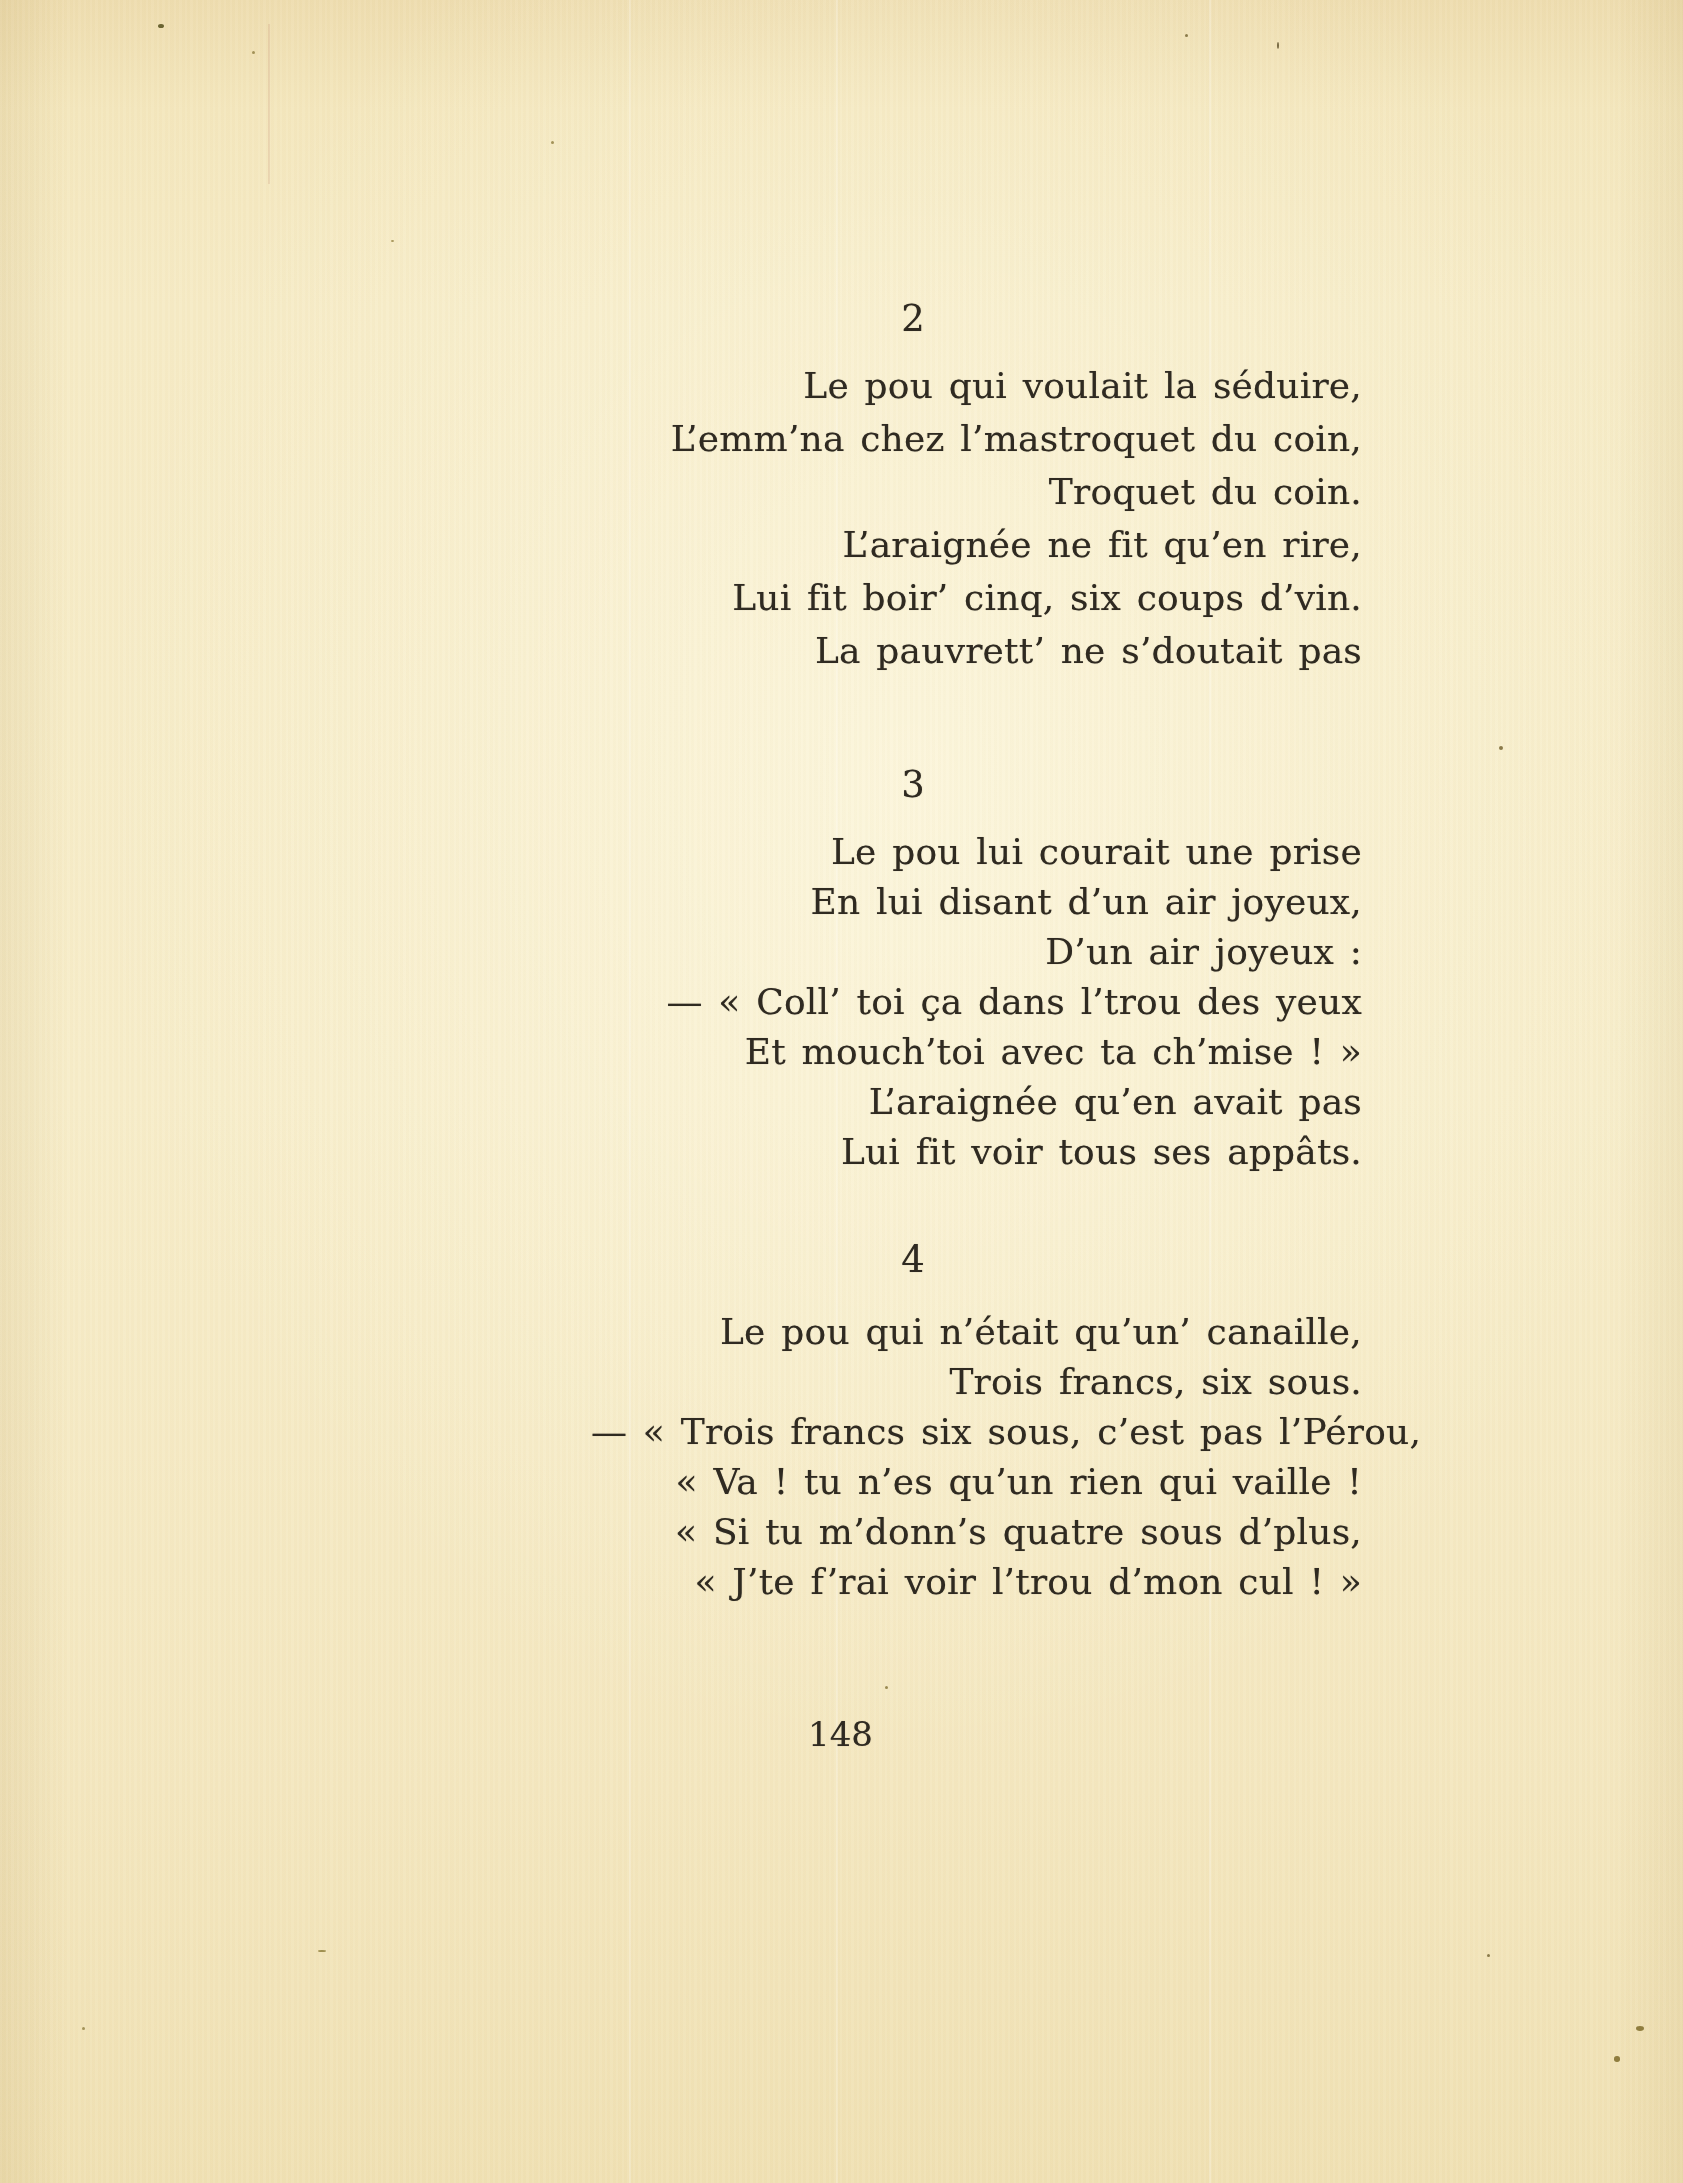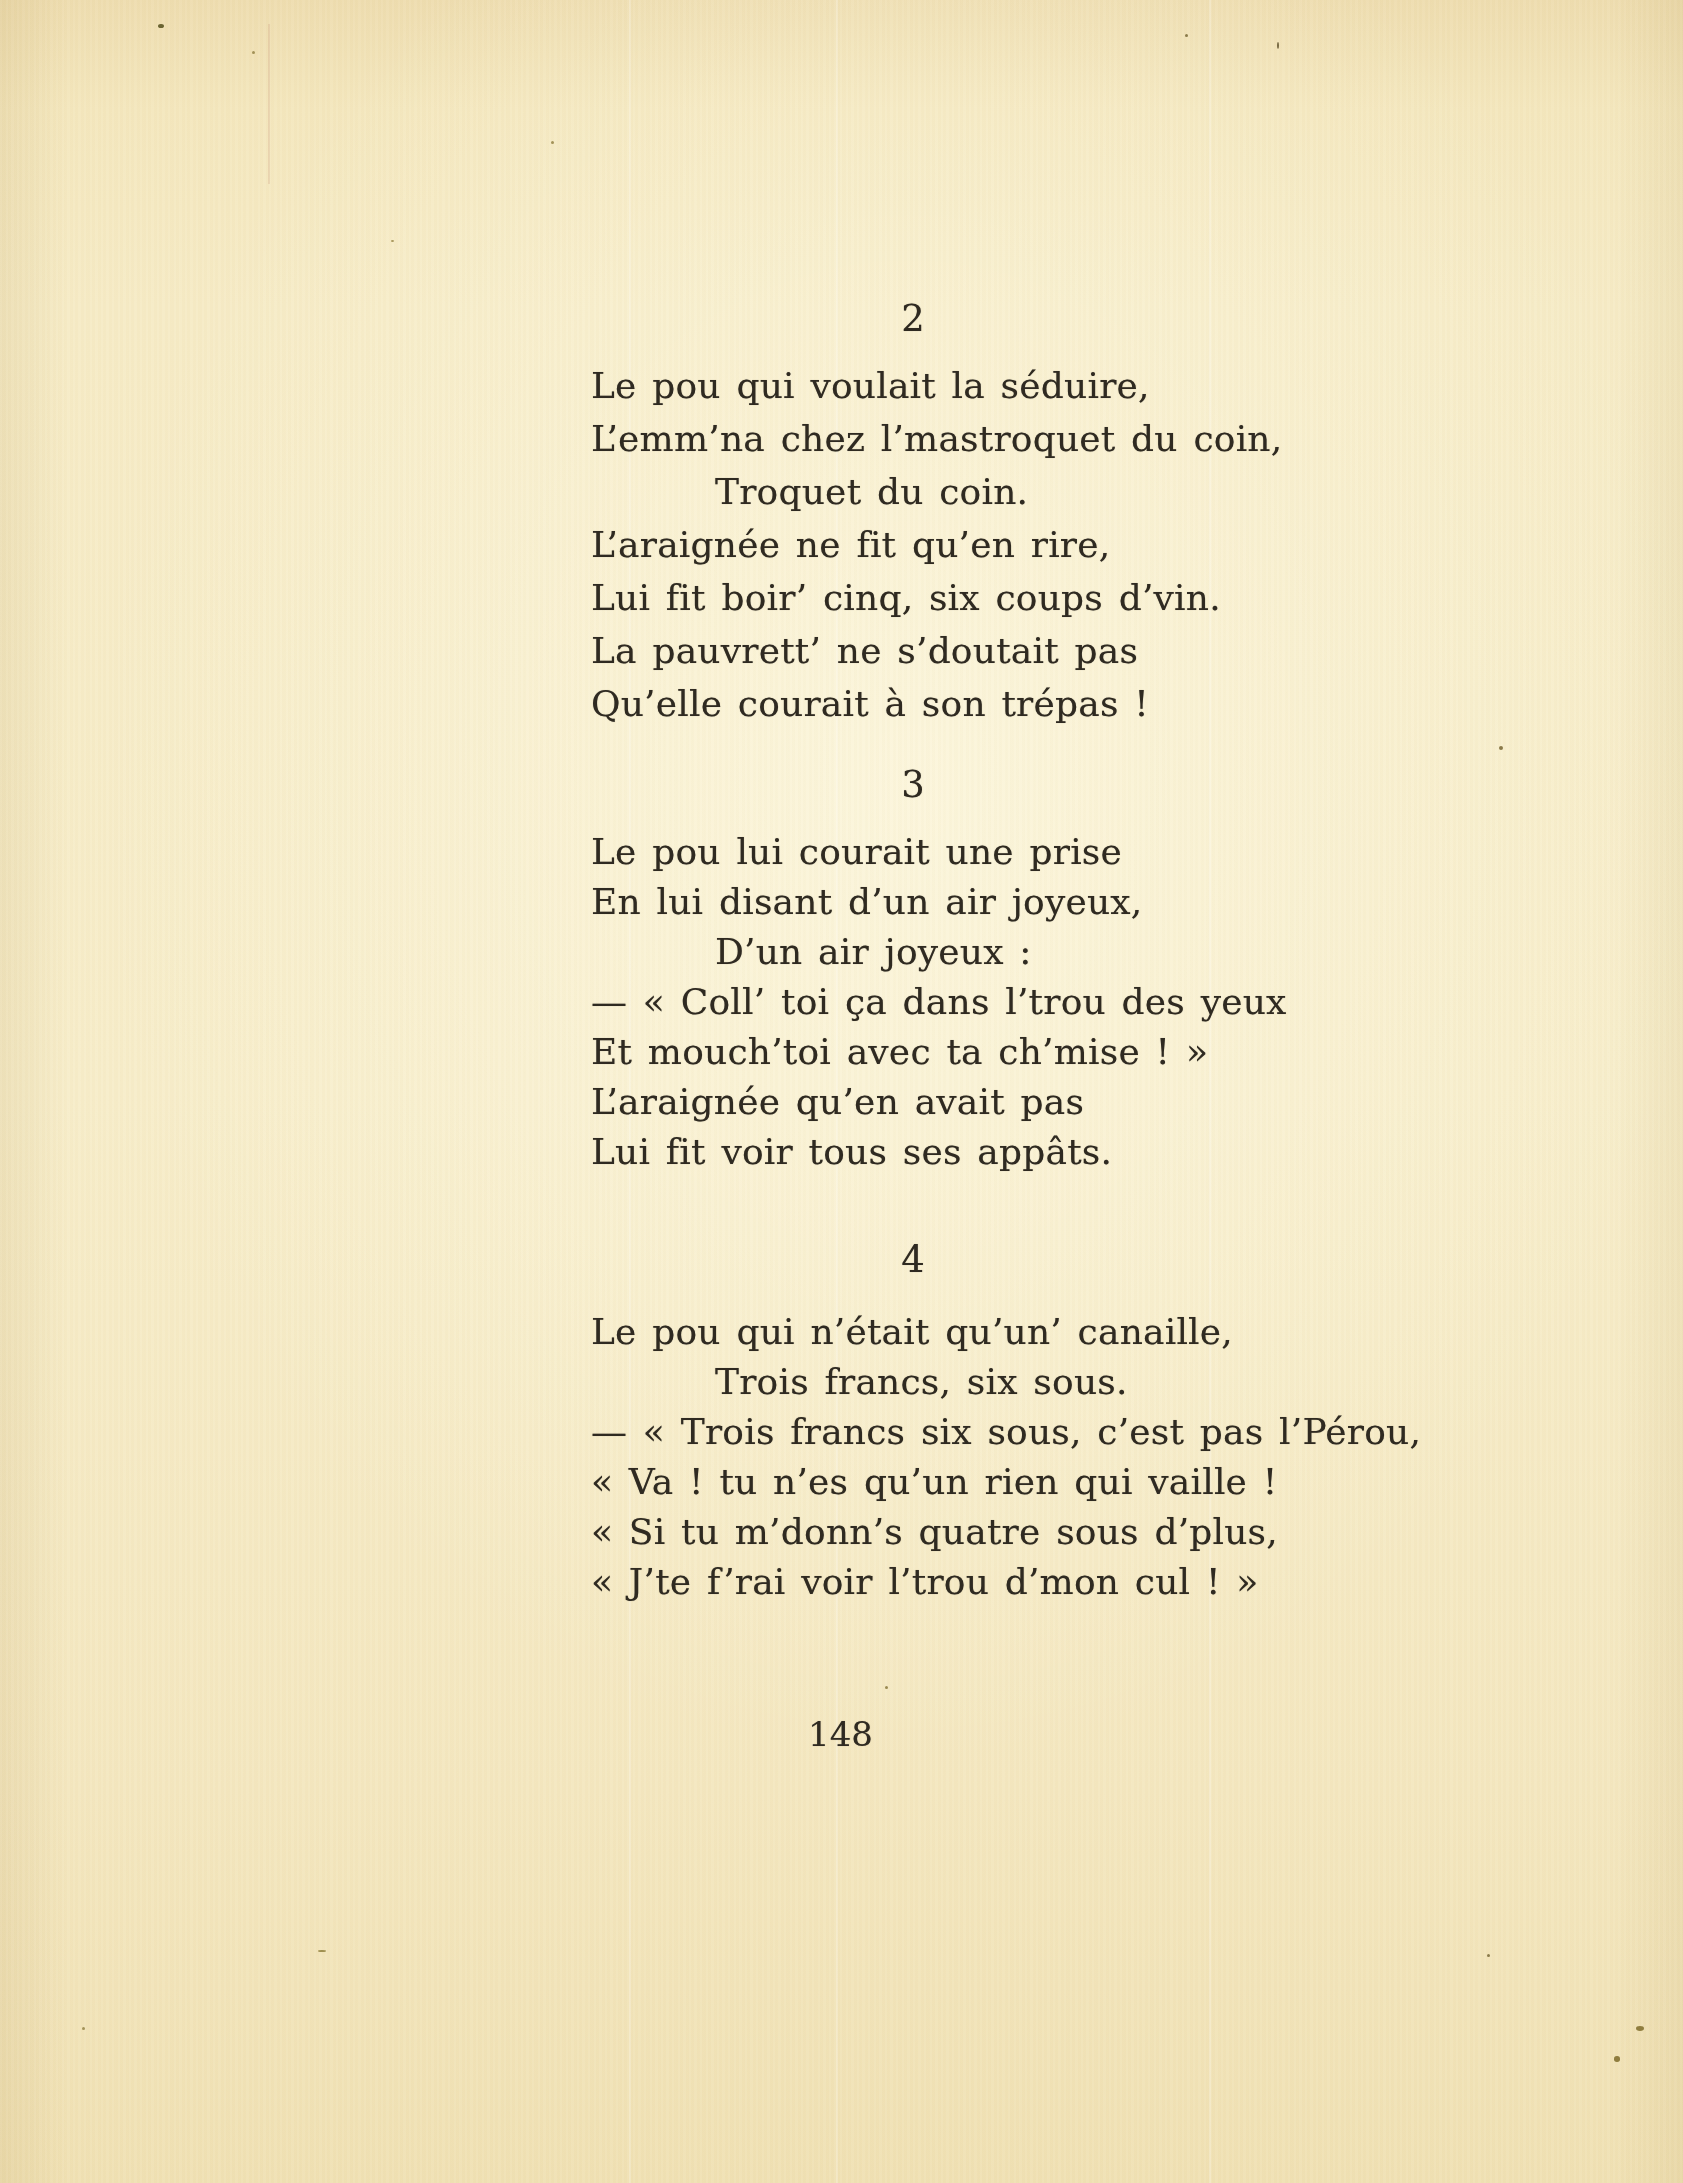--- a/index.html
+++ b/index.html
@@ -9,21 +9,21 @@
     height: 2183px;
     overflow: hidden;
     font-family: "DejaVu Serif", "Liberation Serif", serif;
     color: #2f2a21;
     background:
       repeating-linear-gradient(90deg, rgba(255,255,255,0.035) 0 2.4px, rgba(180,150,80,0.025) 2.4px 5.6px),
       radial-gradient(ellipse 1198px 1438px at 54% 36%, rgba(255,252,233,0.60) 0%, rgba(255,252,233,0.0) 68%),
       linear-gradient(90deg, rgba(170,140,70,0.12) 0%, rgba(170,140,70,0.0) 4%, rgba(170,140,70,0.0) 96%, rgba(170,140,70,0.10) 100%),
       linear-gradient(180deg, #eeddb0 0%, #f4e7be 5%, #f6ebc6 14%, #f7edca 50%, #f4e7c0 82%, #f0e1b4 100%);
   }
-  .ink { text-shadow: 0 0 0.8px rgba(47,42,33,0.45); }
+  .ink { text-shadow: 0 0 0.8px rgba(47,42,33,0.45); text-align: right; }
   .streak { position: absolute; top: 0; bottom: 0; background: rgba(255,255,255,0.22); }
   .scratch { position: absolute; background: rgba(190,130,105,0.18); }
   .speck { position: absolute; border-radius: 50%; }
   .heading {
     position: absolute; left: 591px; width: 644px;
     text-align: center; font-size: 37px; line-height: 37px;
     white-space: nowrap;
   }
   .h2 { top: 300px; }
   .h3 { top: 766px; }
@@ -66,21 +66,20 @@
   <div class="speck" style="left:82px;  top:2027px; width:3.2px;  height:3.2px;  background:#a39258;"></div>
 
   <div class="heading h2 ink">2</div>
   <div class="stanza s2 ink">
     <div class="line">Le pou qui voulait la séduire,</div>
     <div class="line">L’emm’na chez l’mastroquet du coin,</div>
     <div class="line indent">Troquet du coin.</div>
     <div class="line">L’araignée ne fit qu’en rire,</div>
     <div class="line">Lui fit boir’ cinq, six coups d’vin.</div>
     <div class="line">La pauvrett’ ne s’doutait pas</div>
-    <div class="line">Qu’elle courait à son trépas !</div>
   </div>
 
   <div class="heading h3 ink">3</div>
   <div class="stanza s3 ink">
     <div class="line">Le pou lui courait une prise</div>
     <div class="line">En lui disant d’un air joyeux,</div>
     <div class="line indent">D’un air joyeux :</div>
     <div class="line">— « Coll’ toi ça dans l’trou des yeux</div>
     <div class="line">Et mouch’toi avec ta ch’mise ! »</div>
     <div class="line">L’araignée qu’en avait pas</div>

